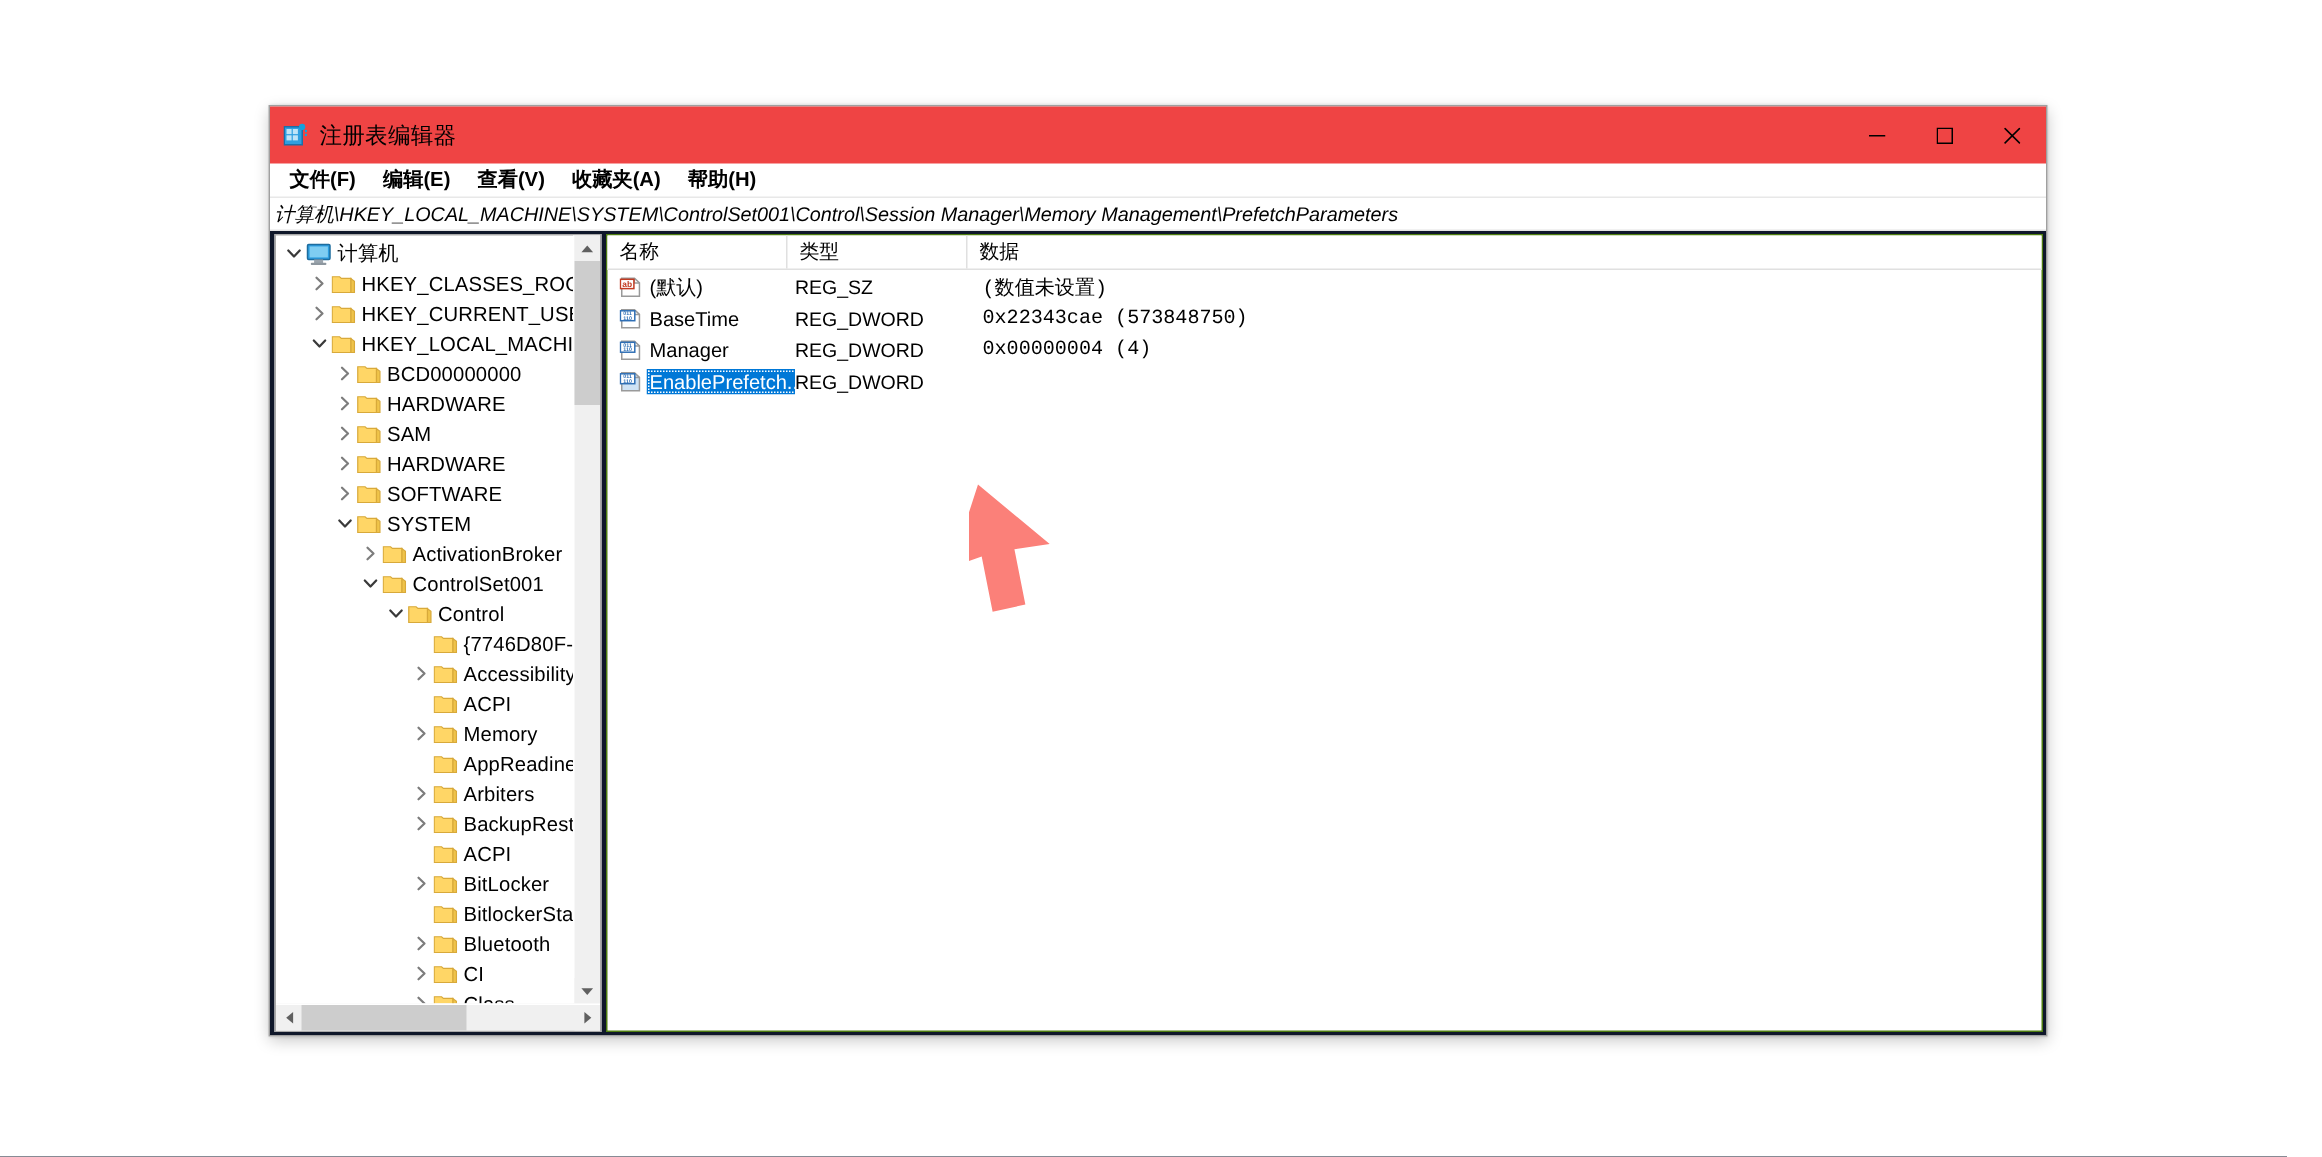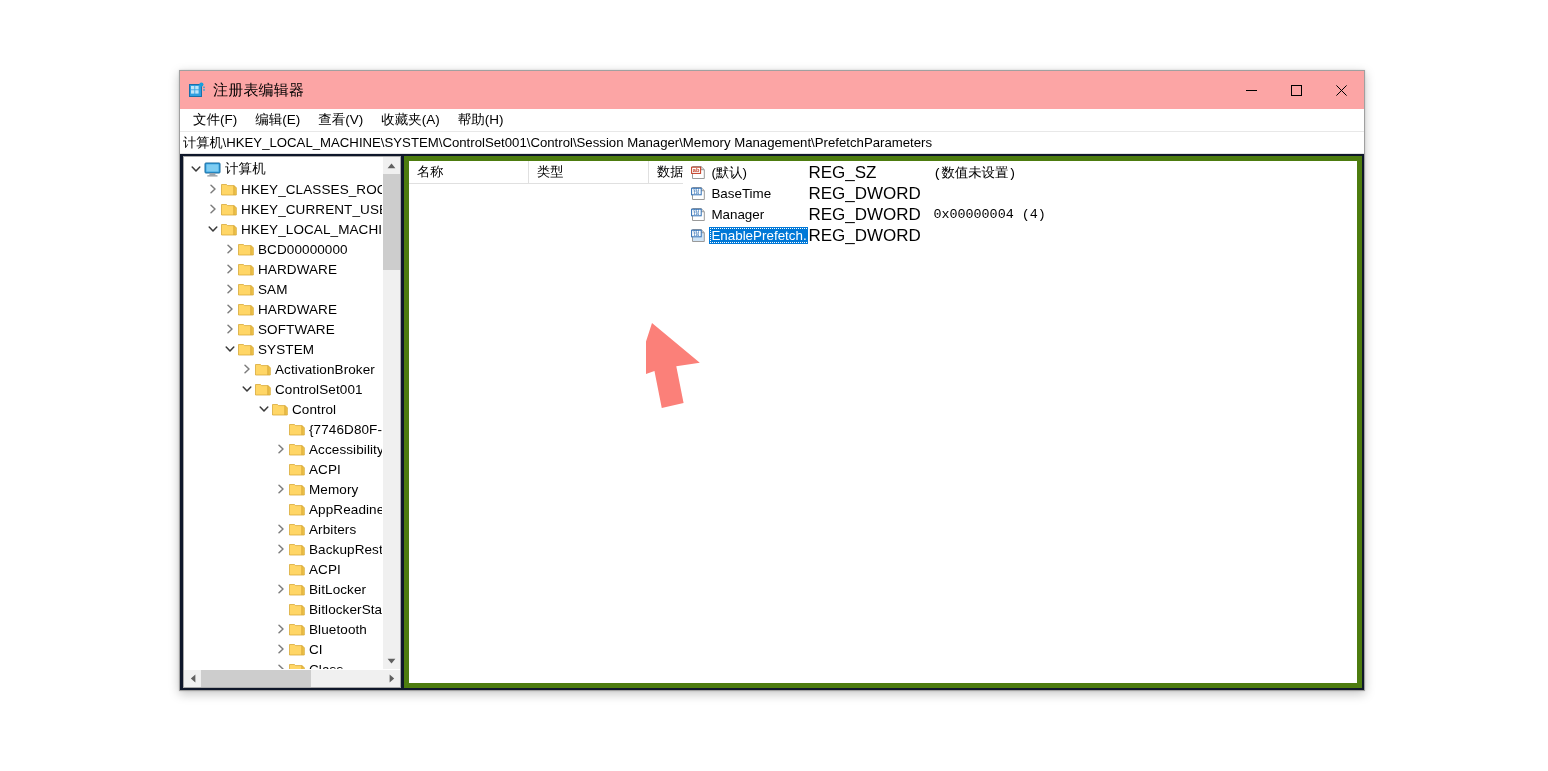--- a/index.html
+++ b/index.html
@@ -26,21 +26,21 @@
     border: 1px solid #a0a0a0;
     box-shadow: 0 3px 10px rgba(0,0,0,0.22), 0 0 2px rgba(0,0,0,0.14);
     box-sizing: border-box;
     display: flex;
     flex-direction: column;
   }
 
   
   .titlebar {
     height: 38px;
-    background: #fca5a5;
+    background: #ef4444;
     display: flex;
     align-items: center;
     flex: none;
     position: relative;
   }
   .title-icon {
     width: 16px;
     height: 16px;
     margin-left: 9px;
     margin-right: 8px;
@@ -76,38 +76,40 @@
     padding-left: 4px;
     flex: none;
     background: #ffffff;
   }
   .menu-item {
     font-size: 13.5px;
     color: #000000;
     padding: 2px 9px;
     cursor: default;
     white-space: nowrap;
+    font-weight: bold;
   }
 
   
   .addressbar {
     height: 21px;
     border-top: 1px solid #e8e8e8;
     border-bottom: 1px solid #e4e4e4;
     display: flex;
     align-items: center;
     padding-left: 3px;
     flex: none;
     background: #ffffff;
   }
   .address-text {
     font-size: 13.2px;
     color: #000000;
     white-space: nowrap;
     overflow: hidden;
+    font-style: italic;
   }
 
   
   .body-split {
     flex: 1;
     display: flex;
     min-height: 0;
     background: #0f172a;
     padding: 2px 2px 2px 3px;
     box-sizing: border-box;
@@ -201,24 +203,24 @@
     height: 17px;
     background: #cdcdcd;
     cursor: default;
   }
 
   
   .list-pane {
     flex: 1;
     margin-left: 3px;
     background: #ffffff;
-    border: 5px solid #4d7c0f;
+    border: 1px solid #4d7c0f;
     box-sizing: border-box;
     display: flex;
-    flex-direction: row;
+    flex-direction: column;
     min-width: 0;
     position: relative;
   }
   .list-header {
     height: 22px;
     display: flex;
     flex: none;
     background: #ffffff;
     border-bottom: 1px solid #e0e0e0;
   }
@@ -269,21 +271,21 @@
   }
   .lr-name-text.selected {
     background: #0078d7;
     color: #ffffff;
     outline: 1px dotted #ffffff;
     outline-offset: -2px;
   }
   .lr-type {
     width: 120px;
     flex: none;
-    font-size: 17px;
+    font-size: 13px;
     color: #000000;
     white-space: nowrap;
   }
   .lr-data {
     flex: 1;
     font-size: 13.4px;
     color: #000000;
     white-space: nowrap;
     padding-left: 5px;
     font-family: Liberation Mono, monospace;
@@ -736,20 +738,21 @@
                 <path d="M9.9 1.6 L9.9 4.7 L13.2 4.7" fill="none" stroke="#9a9a9a" stroke-width="1"></path>
                 <rect x="0.6" y="2.2" width="9.6" height="6.6" fill="#ffffff" stroke="#2f6fb5" stroke-width="1"></rect>
                 <text x="5.4" y="5.2" font-family="Liberation Sans, sans-serif" font-size="3.5" font-weight="bold" fill="#2f6fb5" text-anchor="middle">011</text>
                 <text x="5.4" y="8.3" font-family="Liberation Sans, sans-serif" font-size="3.5" font-weight="bold" fill="#2f6fb5" text-anchor="middle">110</text>
               </svg>
             </div>
             <div class="lr-name">
               <span class="lr-name-text">BaseTime</span>
             </div>
             <div class="lr-type">REG_DWORD</div>
+            <div class="lr-data">0x22343cae (573848750)</div>
           </div>
           <div class="list-row">
             <div class="lr-icon-wrap">
               <svg width="15" height="15" viewBox="0 0 15 15">
                 <path d="M1.5 1.5 L10 1.5 L13.3 4.6 L13.3 13.5 L1.5 13.5 Z" fill="#ffffff" stroke="#9a9a9a" stroke-width="1"></path>
                 <path d="M9.9 1.6 L9.9 4.7 L13.2 4.7" fill="none" stroke="#9a9a9a" stroke-width="1"></path>
                 <rect x="0.6" y="2.2" width="9.6" height="6.6" fill="#ffffff" stroke="#2f6fb5" stroke-width="1"></rect>
                 <text x="5.4" y="5.2" font-family="Liberation Sans, sans-serif" font-size="3.5" font-weight="bold" fill="#2f6fb5" text-anchor="middle">011</text>
                 <text x="5.4" y="8.3" font-family="Liberation Sans, sans-serif" font-size="3.5" font-weight="bold" fill="#2f6fb5" text-anchor="middle">110</text>
               </svg>

